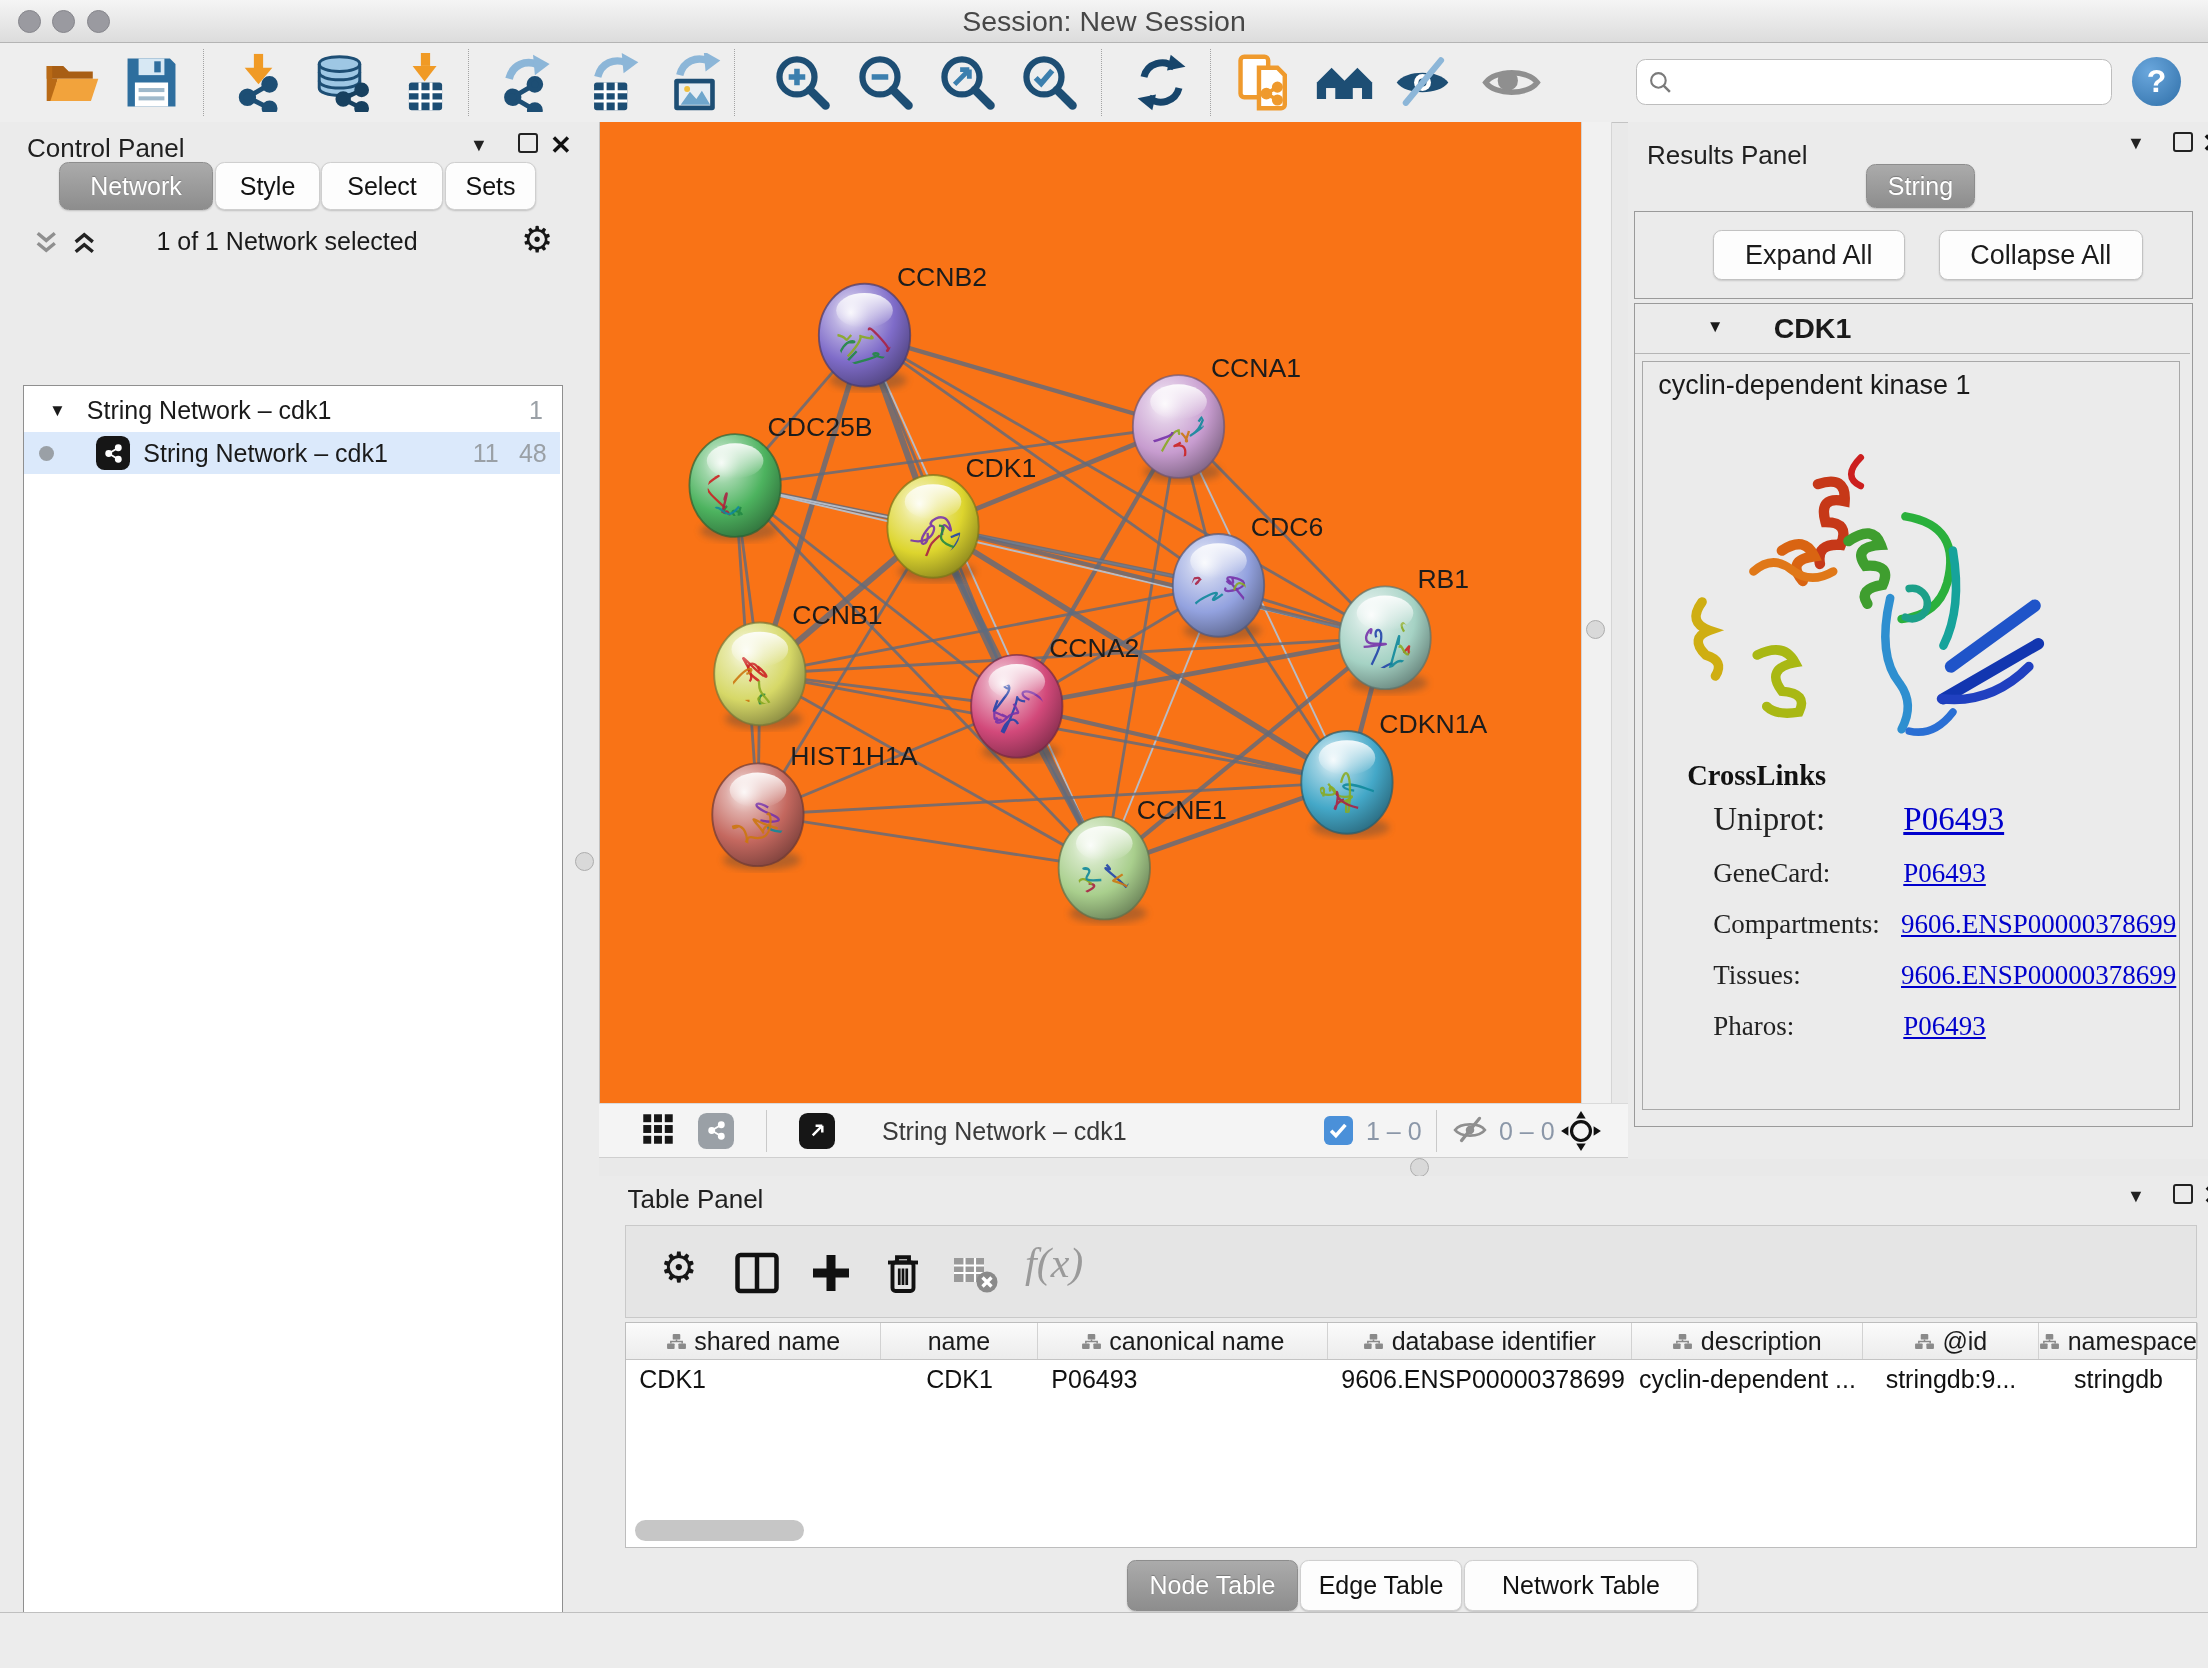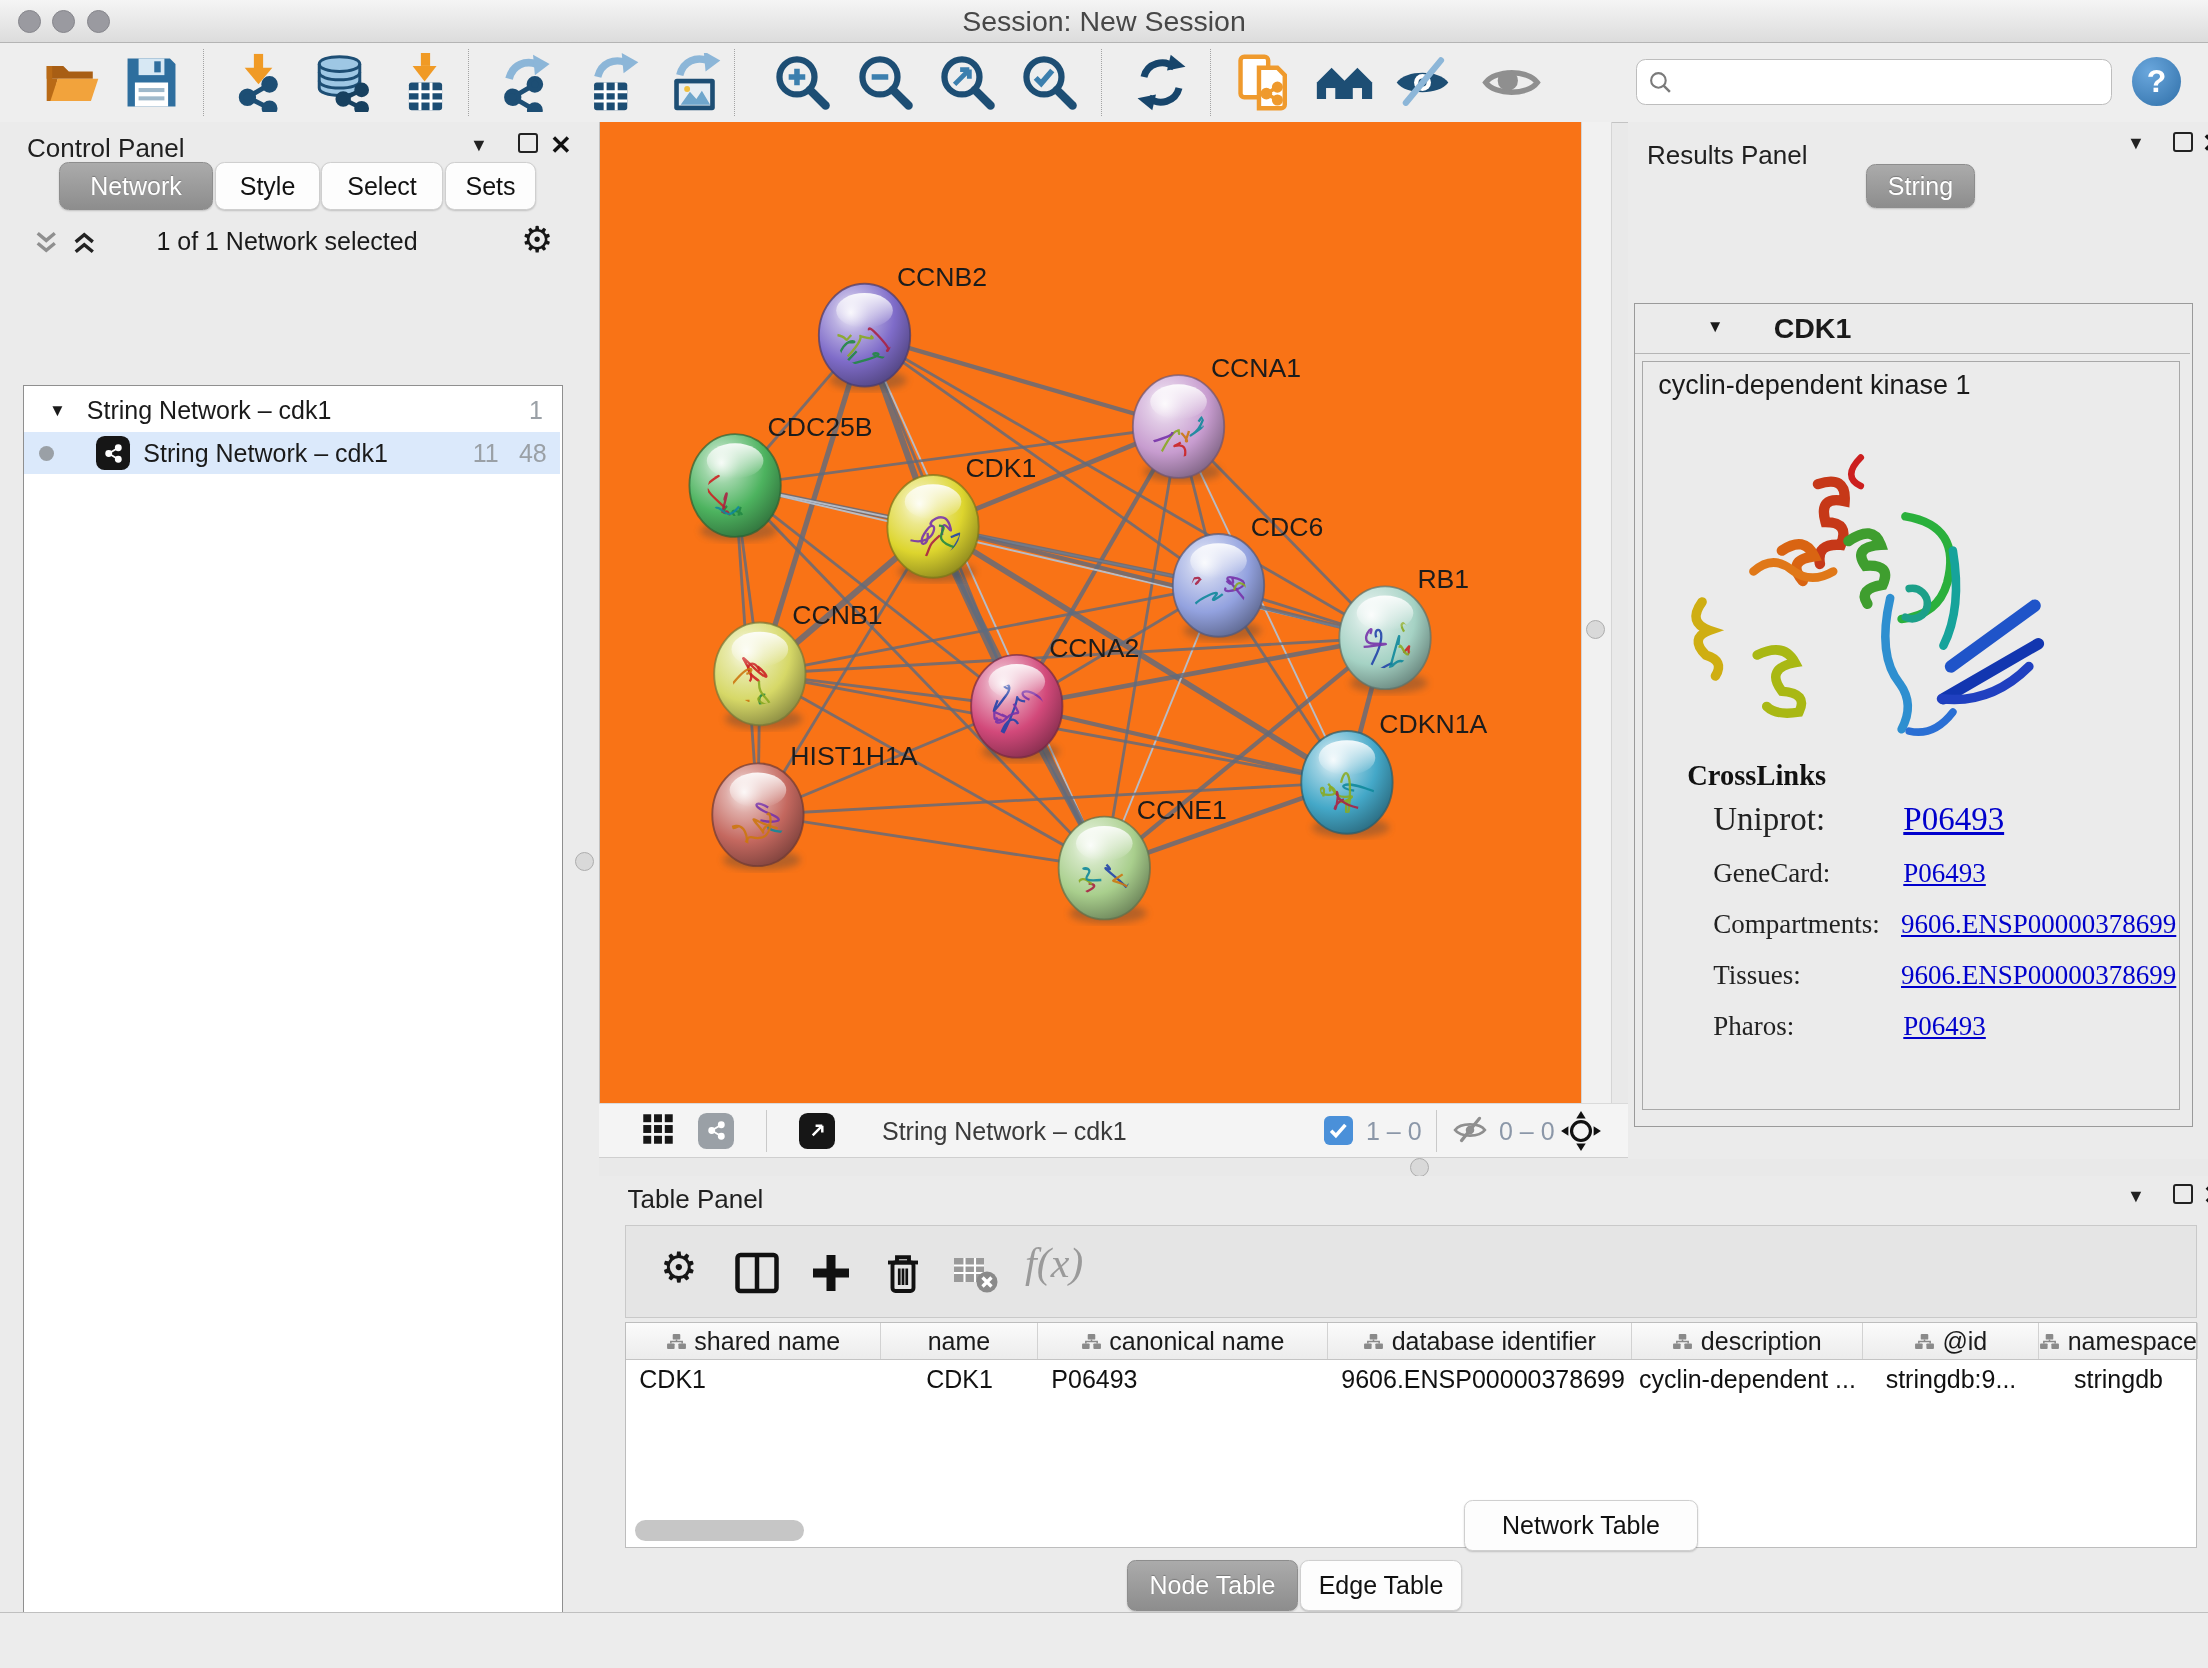--- a/index.html
+++ b/index.html
@@ -669,20 +669,24 @@
 </div>
 
 <div class="abs" style="left:1628px;top:122px;width:580px;height:1037px;background:#ebebeb;">
   <div class="abs ptitle" style="left:19px;top:18px;">Results Panel</div>
   <div class="abs pcaret" style="left:499px;top:11.4px;">▼</div>
   <div class="abs pfloat" style="left:545px;top:9.5px;"></div>
   <div class="abs pclose" style="left:574px;top:7.6px;">✕</div>
 
   <div class="abs tabbtn active" style="left:238px;top:42px;width:107px;height:42px;line-height:42px;">String</div>
 
+  <div class="abs rbox" style="left:5.7px;top:89px;width:559px;height:88px;">
+    <div class="abs rbtn" style="left:78px;top:18px;width:190px;">Expand All</div>
+    <div class="abs rbtn" style="left:304px;top:18px;width:202px;">Collapse All</div>
+  </div>
 
   <div class="abs rbox" style="left:5.7px;top:181px;width:559px;height:824px;">
     <div class="abs" style="left:0;top:0;width:555px;height:49px;border-bottom:1px solid #b5b5b5;">
       <span class="abs" style="left:72px;top:13.3px;font-size:17px;">▼</span>
       <span class="abs" style="left:139px;top:7.6px;font-size:28.5px;font-weight:bold;">CDK1</span>
     </div>
     <div class="abs" style="left:7.6px;top:57px;width:538px;height:749px;border:1px solid #a8a8a8;background:#ebebeb;box-sizing:border-box;">
       <div class="abs" style="left:15px;top:7.6px;font-size:27px;">cyclin-dependent kinase 1</div>
 
       <svg class="abs" style="left:23px;top:67px;" width="399" height="342" viewBox="0 0 420 360" fill="none" stroke-linecap="round">
@@ -838,20 +842,20 @@
       <div class="td" style="left: 702px; width: 304px; text-align: left; padding: 0px 0px 0px 13.3px;">9606.ENSP00000378699</div>
       <div class="td" style="left: 1006px; width: 231px; text-align: center; padding: 0px;">cyclin-dependent ...</div>
       <div class="td" style="left: 1237px; width: 176px; text-align: center; padding: 0px;">stringdb:9...</div>
       <div class="td" style="left: 1413px; width: 159px; text-align: center; padding: 0px;">stringdb</div>
     </div>
 </div>
 <div class="abs hsthumb"></div>
 
 <div class="abs tabbtn active bottombtn" style="left:1127px;top:1560px;width:169px;line-height:49px;">Node Table</div>
 <div class="abs tabbtn bottombtn" style="left:1300px;top:1560px;width:160px;line-height:49px;">Edge Table</div>
-<div class="abs tabbtn bottombtn" style="left:1464px;top:1500px;width:232px;line-height:49px;">Network Table</div>
+<div class="abs tabbtn bottombtn" style="left:1464px;top:1560px;width:232px;line-height:49px;">Network Table</div>
 
 <div class="abs statusbar">
   
   
   
 </div>
 
 
 </body></html>

